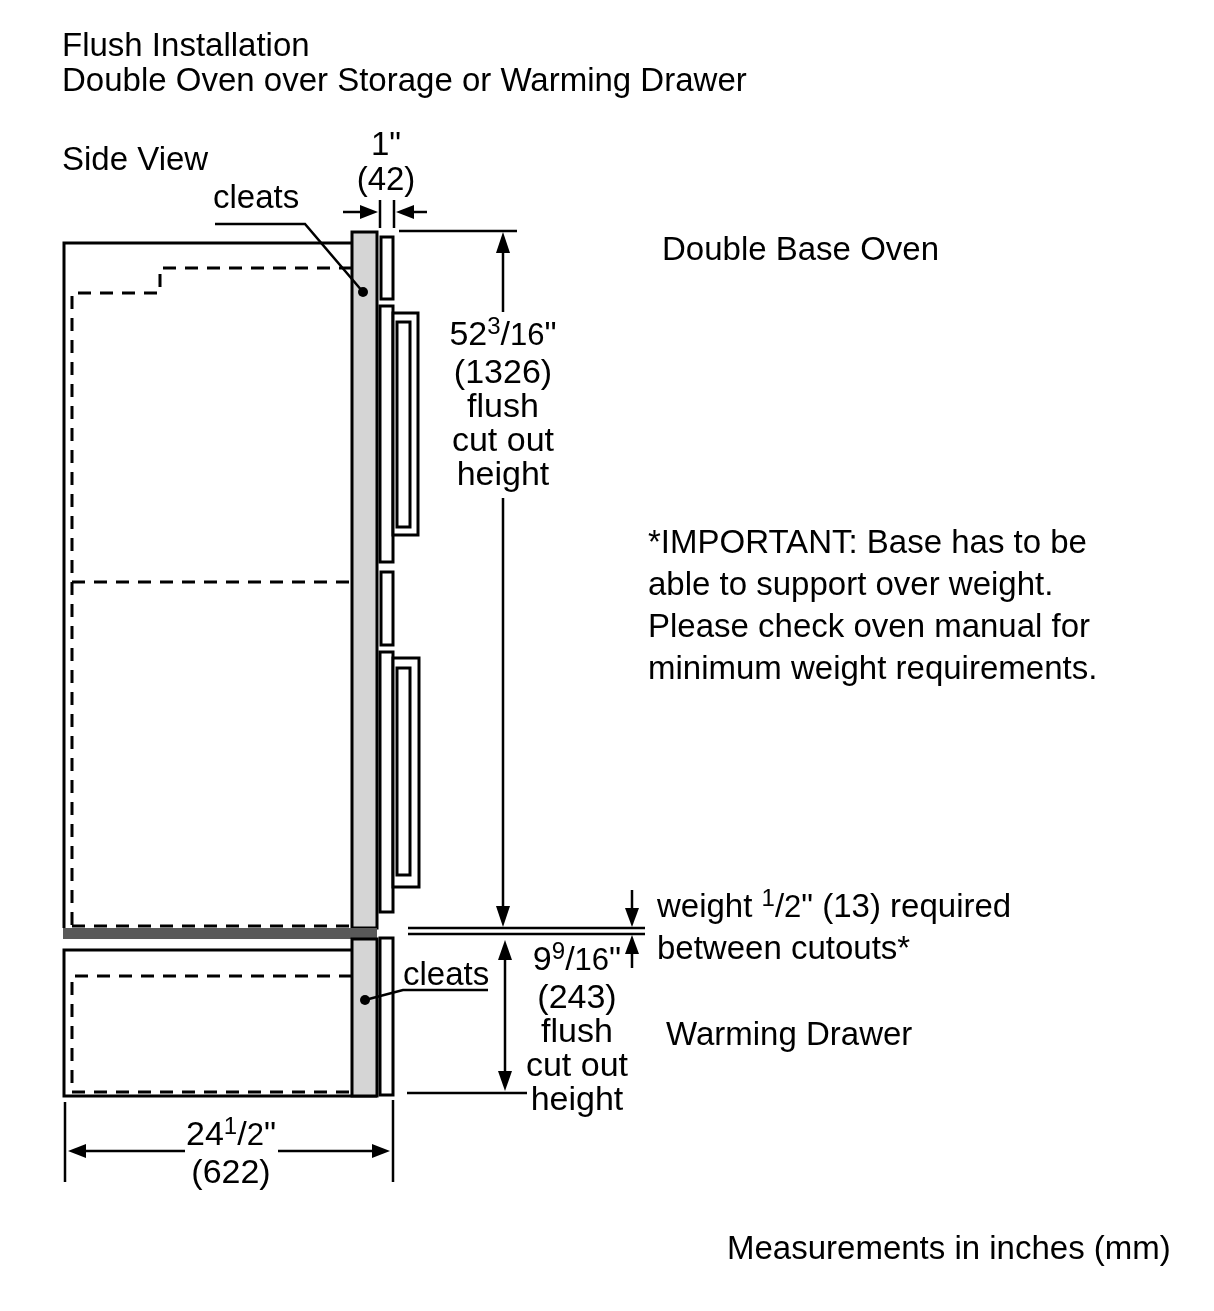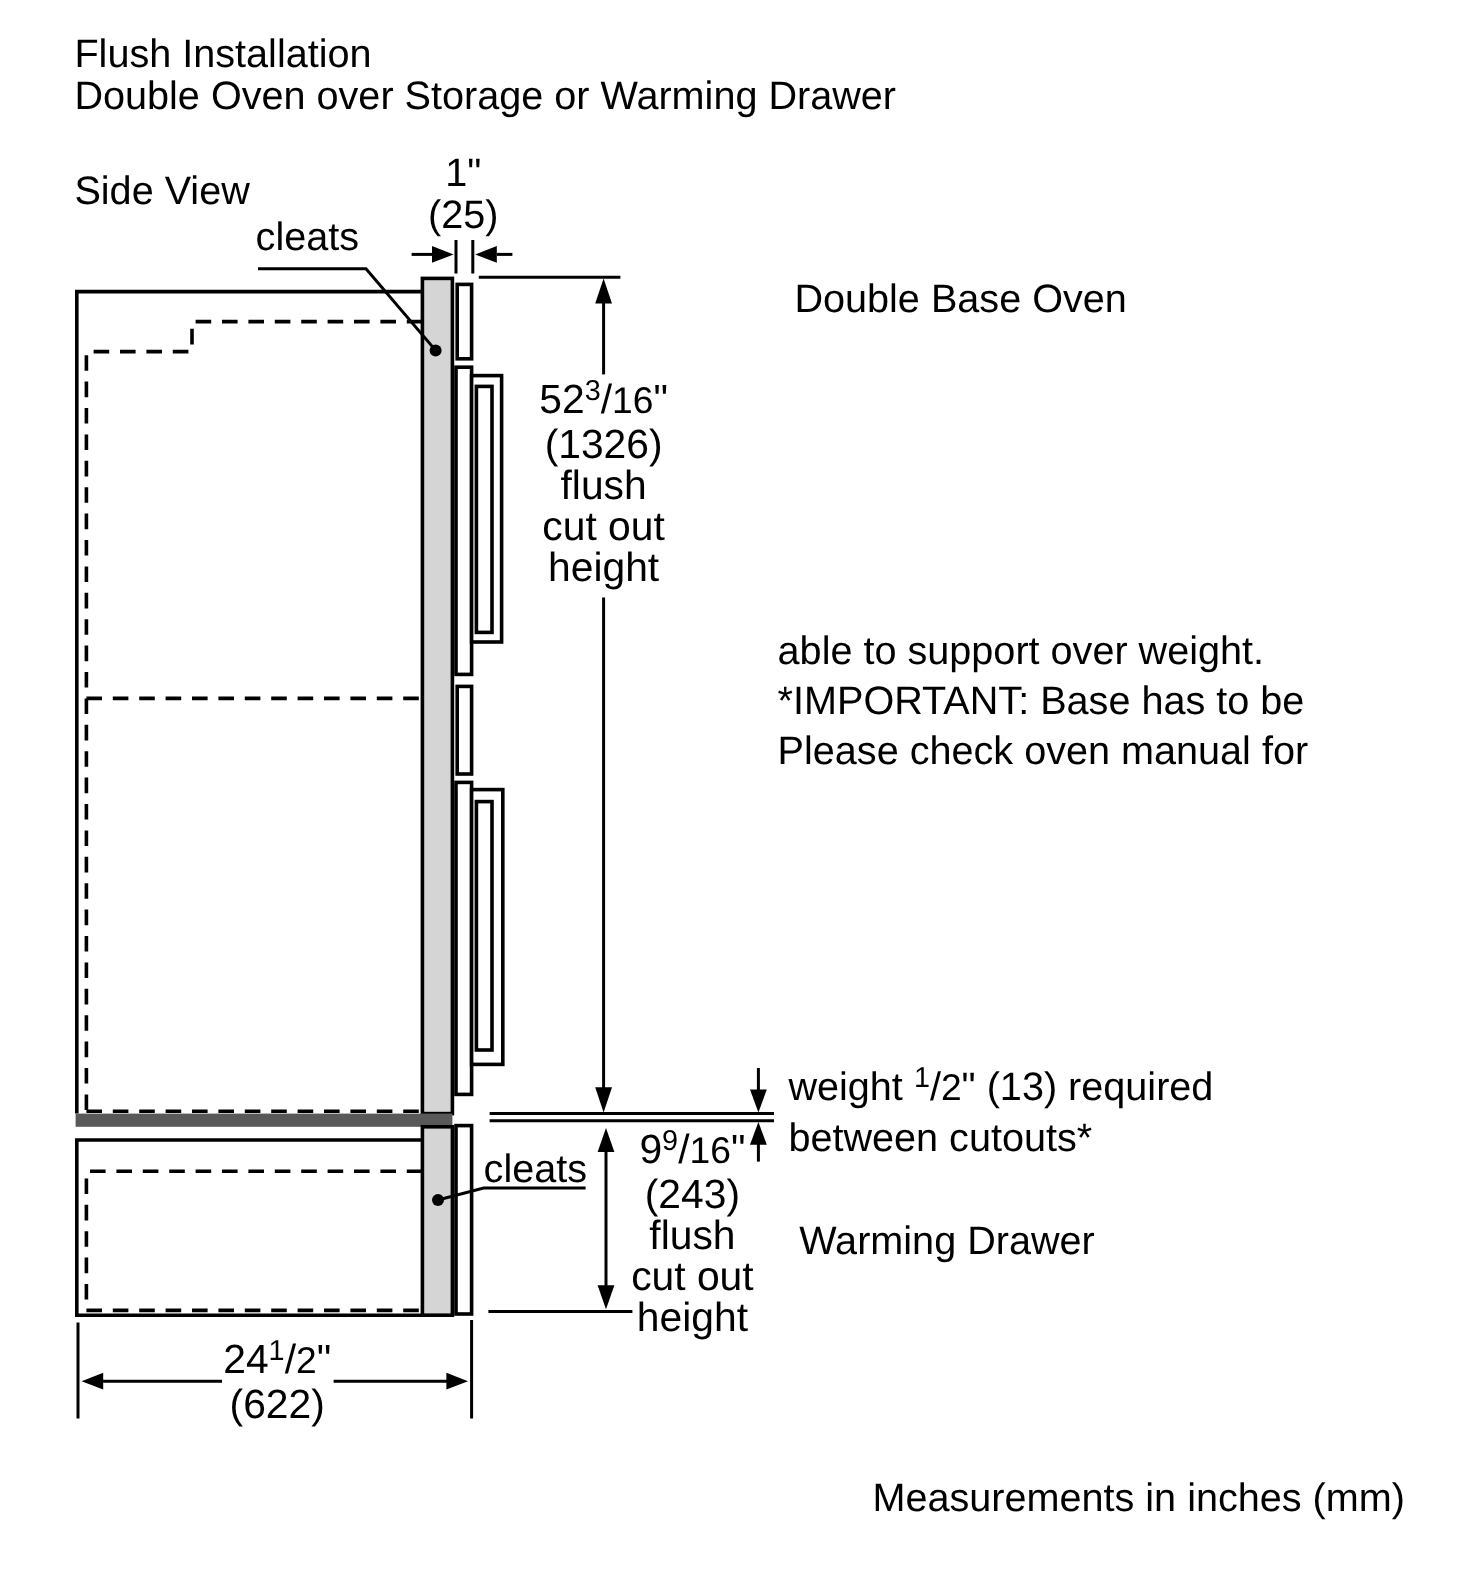--- a/index.html
+++ b/index.html
@@ -122,37 +122,38 @@
     <div>Flush Installation</div>
     <div>Double Oven over Storage or Warming Drawer</div>
   </div>
 
   <div class="txt" style="left:62px;top:141px;">Side View</div>
 
   <div class="txt" style="left:213px;top:179px;">cleats</div>
 
   <div class="txt ctr" style="left:336px;top:126px;width:100px;">
     <div>1"</div>
-    <div>(25)</div>
+    <div>(42)</div>
   </div>
 
   <div class="txt" style="left:662px;top:231px;">Double Base Oven</div>
 
   <div class="txt dimtxt" style="left:423px;top:316px;width:160px;">
     <div><span>52</span><span class="fsup">3</span><span>/</span><span class="fden">16</span><span>"</span></div>
     <div>(1326)</div>
     <div>flush</div>
     <div>cut out</div>
     <div>height</div>
   </div>
 
   <div class="txt hang" style="left:648px;top:521px;line-height:42px;white-space:nowrap;">
+    <div>*IMPORTANT: Base has to be</div>
     <div>able to support over weight.</div>
-    <div>*IMPORTANT: Base has to be</div>
     <div>Please check oven manual for</div>
+    <div>minimum weight requirements.</div>
   </div>
 
   <div class="txt" style="left:657px;top:888px;"><span>weight </span><span class="fsup">1</span><span>/</span><span class="fden">2</span><span>" (13) required</span></div>
   <div class="txt" style="left:657px;top:930px;">between cutouts*</div>
 
   <div class="txt" style="left:403px;top:956px;">cleats</div>
 
   <div class="txt dimtxt" style="left:497px;top:941px;width:160px;">
     <div><span>9</span><span class="fsup">9</span><span>/</span><span class="fden">16</span><span>"</span></div>
     <div>(243)</div>

